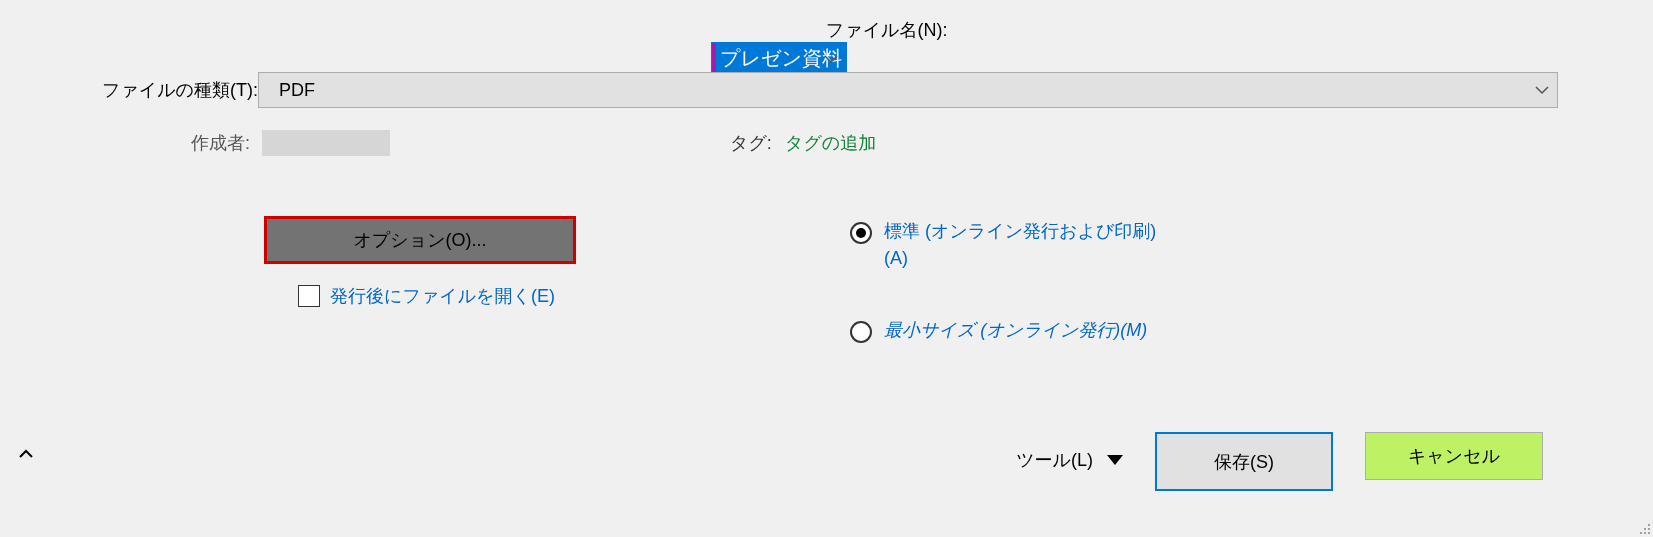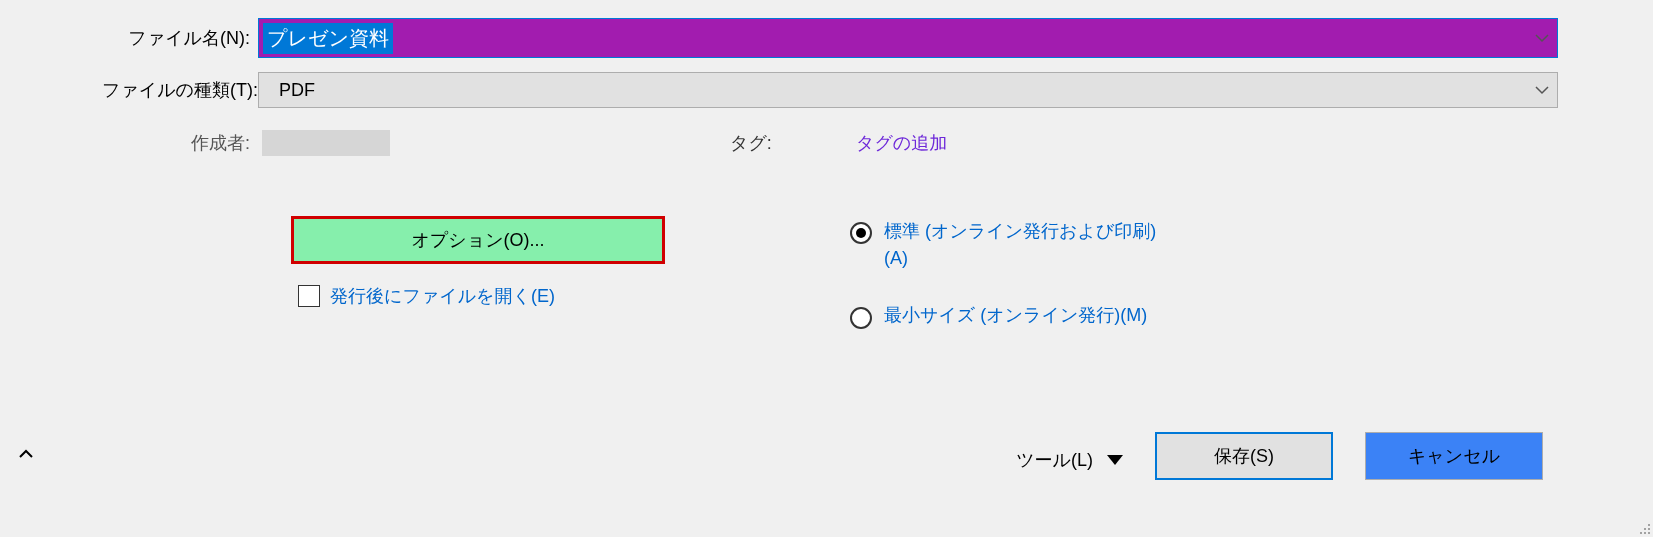--- a/index.html
+++ b/index.html
@@ -13,20 +13,21 @@
       color: #000;
     }
     .row { display: flex; align-items: center; }
 
     
     .filename-row {
       position: absolute;
       top: 18px;
       left: 0;
       width: 100%;
+      flex-direction: column;
     }
     .label-fn {
       width: 258px;
       text-align: right;
       padding-right: 8px;
       color: #000;
     }
     .filename-field {
       flex: 1;
       margin-right: 95px;
@@ -96,38 +97,37 @@
       background: #d6d6d6;
       margin-left: 4px;
     }
     .tags-label {
       position: absolute;
       left: 730px;
       color: #333;
     }
     .tags-link {
       position: absolute;
-      left: 856px;
-      color: #6d28d9;
+      left: 785px;
+      color: #15803d;
     }
 
     
     .options-btn {
       position: absolute;
       left: 264px;
       top: 216px;
-      width: 374px;
+      width: 312px;
       height: 48px;
-      background: #86efac;
+      background: #737373;
       border: 3px solid #d00000;
       display: flex;
       align-items: center;
       justify-content: center;
       color: #000;
-      margin-left: 27px;
     }
 
     
     .open-after-row {
       position: absolute;
       left: 266px;
       top: 284px;
       display: flex;
       align-items: center;
       padding-left: 32px;
@@ -145,23 +145,24 @@
     .radio1-row {
       position: absolute;
       left: 850px;
       top: 218px;
       display: flex;
       align-items: flex-start;
     }
     .radio2-row {
       position: absolute;
       left: 850px;
-      top: 302px;
-      display: flex;
-      align-items: center;
+      top: 317px;
+      display: flex;
+      align-items: flex-start;
+      font-style: italic;
     }
     .radio {
       width: 22px;
       height: 22px;
       border: 2px solid #333;
       border-radius: 50%;
       margin-right: 12px;
       margin-top: 4px;
       background: #fff;
       display: flex;
@@ -208,34 +209,34 @@
       border-left: 8px solid transparent;
       border-right: 8px solid transparent;
       border-top: 10px solid #000;
     }
 
     .save-btn {
       position: absolute;
       right: 320px;
       top: 432px;
       width: 178px;
-      height: 48px;
+      height: 59px;
       background: #e1e1e1;
       border: 2px solid #0078d7;
       display: flex;
       align-items: center;
       justify-content: center;
     }
     .cancel-btn {
       position: absolute;
       right: 110px;
       top: 432px;
       width: 178px;
       height: 48px;
-      background: #3b82f6;
+      background: #bef264;
       border: 1px solid #adadad;
       display: flex;
       align-items: center;
       justify-content: center;
     }
 
     .resize-grip {
       position: absolute;
       right: 2px;
       bottom: 2px;

